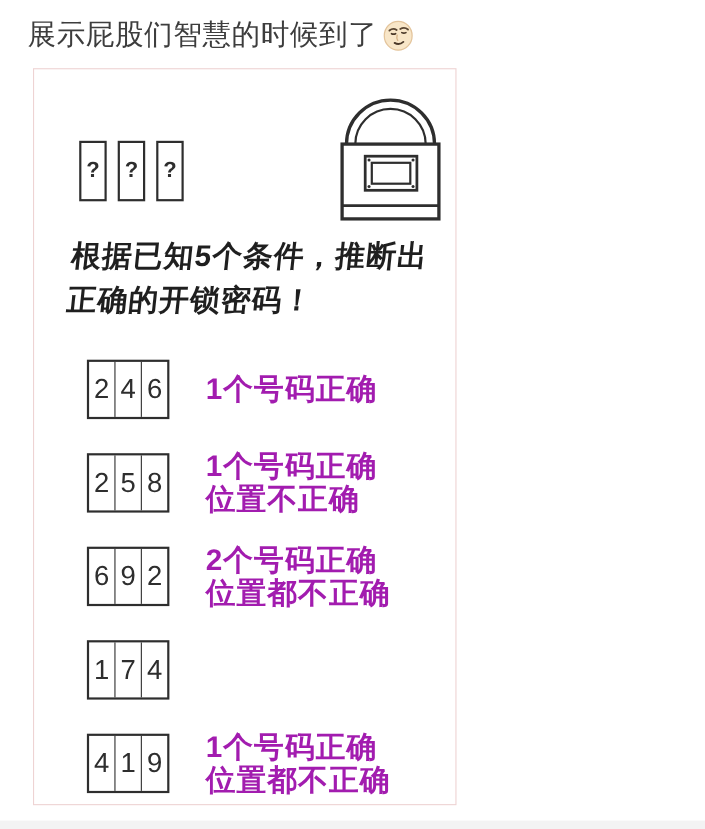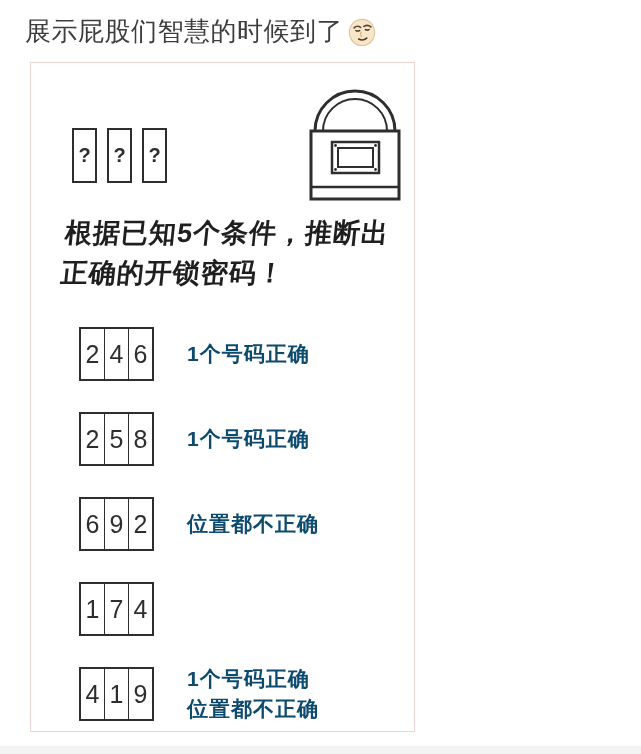--- a/index.html
+++ b/index.html
@@ -117,23 +117,23 @@
     justify-content: center;
     font-size: 25px;
     color: #2e2e2e;
     border-right: 1.5px solid #2e2e2e;
   }
   .digit-cell:last-child { border-right: none; }
   .hint {
     display: flex;
     flex-direction: column;
     justify-content: center;
-    font-size: 21px;
+    font-size: 27px;
     font-weight: 600;
-    color: #0c4a6e;
+    color: #a21caf;
     line-height: 30px;
     letter-spacing: 1px;
     white-space: nowrap;
   }
   
   .bottom-bar {
     position: absolute;
     left: 0;
     top: 746px;
     width: 641px;
@@ -204,30 +204,32 @@
       </div>
 
       <div class="cond-row">
         <div class="digit-box">
           <div class="digit-cell">2</div>
           <div class="digit-cell">5</div>
           <div class="digit-cell">8</div>
         </div>
         <div class="hint">
           <span>1个号码正确</span>
+          <span>位置不正确</span>
         </div>
       </div>
 
       <div class="cond-row">
         <div class="digit-box">
           <div class="digit-cell">6</div>
           <div class="digit-cell">9</div>
           <div class="digit-cell">2</div>
         </div>
         <div class="hint">
+          <span>2个号码正确</span>
           <span>位置都不正确</span>
         </div>
       </div>
 
       <div class="cond-row">
         <div class="digit-box">
           <div class="digit-cell">1</div>
           <div class="digit-cell">7</div>
           <div class="digit-cell">4</div>
         </div>

